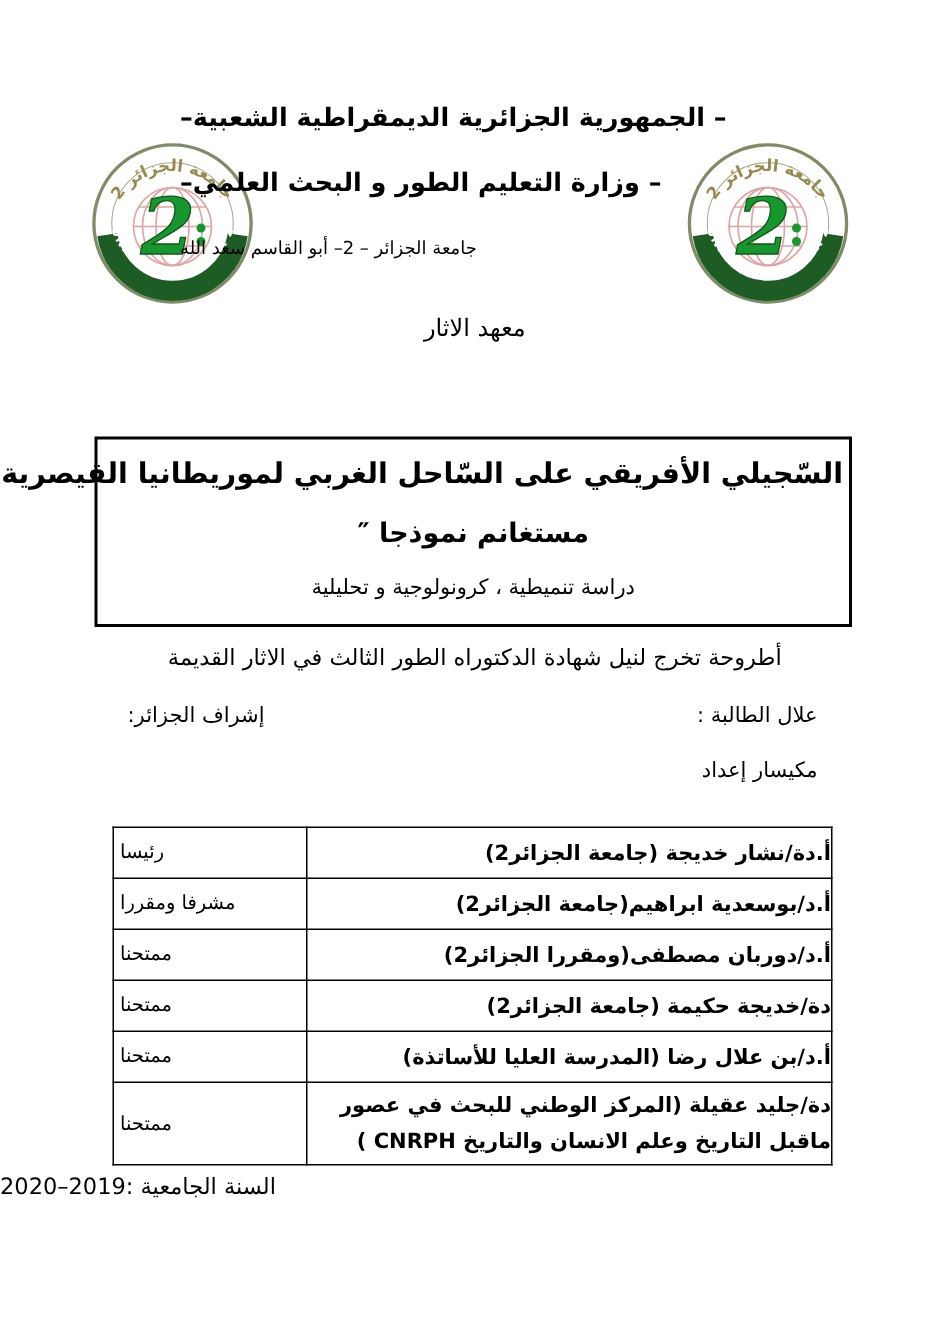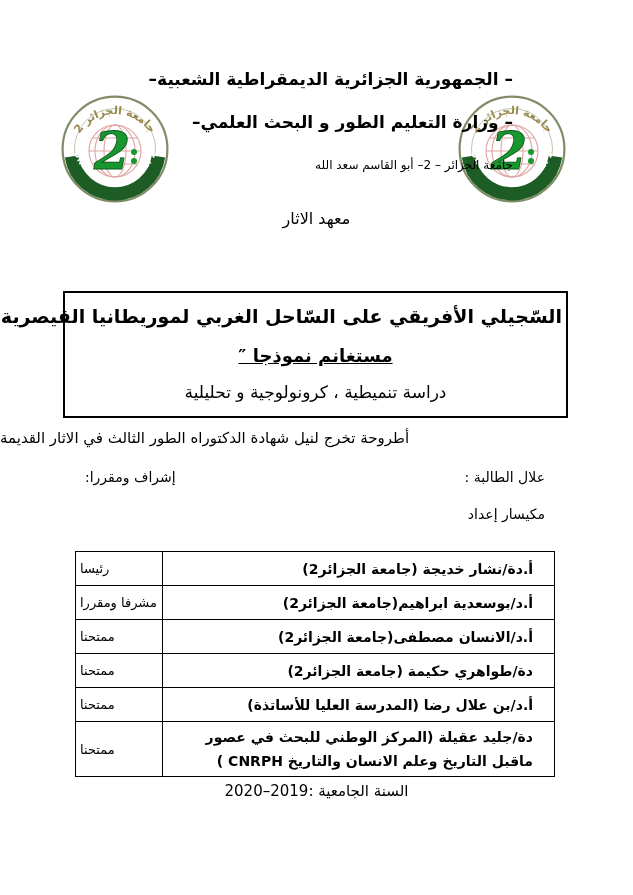--- a/index.html
+++ b/index.html
@@ -8,51 +8,51 @@
     font-family:"DejaVu Sans",sans-serif;position:relative;overflow:hidden;
   }
   .page{position:absolute;inset:0;direction:rtl;}
 
   
   .logo{position:absolute;width:110px;height:110px;}
   .logo-left{left:60px;top:94px;}
   .logo-right{left:457px;top:94px;}
 
   
-  .header{position:absolute;top:66px;left:120px;right:120px;text-align:right;}
+  .header{position:absolute;top:66px;left:120px;right:120px;text-align:left;}
   .h-line{margin:0 0 17px;font-size:17px;font-weight:bold;white-space:nowrap;line-height:26px;}
   .h-line-univ{font-weight:normal;font-size:12px;margin-bottom:0;}
   .institute{position:absolute;top:209px;left:0;right:0;text-align:center;font-size:16px;}
 
   
   .title-box{
     position:absolute;top:291px;left:63px;width:505px;box-sizing:border-box;
     border:2px solid #000;text-align:center;padding:8px 4px 11px;background:#fff;
   }
   .t1{margin:0 0 11px;font-size:19px;font-weight:bold;white-space:nowrap;line-height:30px;}
-  .t2{margin:0 0 9px;font-size:18px;font-weight:bold;line-height:28px;text-decoration:underline;}
-  .t3{margin:0;font-size:17px;line-height:26px;}
+  .t2{margin:0 0 9px;font-size:18px;font-weight:bold;line-height:28px;}
+  .t3{margin:0;font-size:14px;line-height:26px;}
 
-  .thesis{position:absolute;top:429px;left:0;right:0;text-align:left;font-size:15px;white-space:nowrap;}
+  .thesis{position:absolute;top:429px;left:0;right:0;text-align:center;font-size:15px;white-space:nowrap;}
 
   
   .names{position:absolute;top:464px;left:85px;right:88px;display:flex;justify-content:space-between;}
   .names .col{font-size:14px;text-align:right;}
   .names .col div{line-height:27px;margin-bottom:10px;}
 
   
   table.committee{
     position:absolute;top:551px;left:75px;width:480px;direction:rtl;
     border-collapse:collapse;table-layout:fixed;
   }
   table.committee td{border:1.5px solid #000;vertical-align:middle;}
-  td.member{width:349px;font-size:14px;font-weight:bold;text-align:right;padding:3px 21px;height:27px;line-height:24px;}
+  td.member{width:349px;font-size:14px;font-weight:bold;text-align:right;padding:3px 0;height:27px;line-height:24px;}
   td.role{font-size:13px;text-align:left;padding:2px 4px;}
 
-  .year{position:absolute;top:782px;left:0;right:0;text-align:center;font-size:15px;}
+  .year{position:absolute;top:782px;left:0;right:0;text-align:left;font-size:15px;}
 </style>
 </head>
 <body>
 
 <div class="page">
 
   <div class="logo logo-right">
     <svg viewBox="0 0 110 110" width="110" height="110">
       <circle cx="55" cy="55" r="52.4" fill="#ffffff" stroke="#7f8c66" stroke-width="2.2"></circle>
       <circle cx="55" cy="55" r="40.5" fill="none" stroke="#a3ad8c" stroke-width="0.7"></circle>
@@ -120,40 +120,40 @@
   </div>
 
   <div class="thesis">أطروحة تخرج لنيل شهادة الدكتوراه الطور الثالث في الاثار القديمة</div>
 
   <div class="names">
     <div class="col">
       <div>علال الطالبة  :</div>
       <div>مكيسار إعداد</div>
     </div>
     <div class="col">
-      <div>إشراف ومقررا:</div>
+      <div>إشراف الجزائر:</div>
     </div>
   </div>
 
   <table class="committee">
     <tbody>
       <tr>
         <td class="member">أ.دة/نشار خديجة   (جامعة الجزائر2)</td>
         <td class="role">رئيسا</td>
       </tr>
       <tr>
         <td class="member">أ.د/بوسعدية ابراهيم(جامعة الجزائر2)</td>
         <td class="role">مشرفا ومقررا</td>
       </tr>
       <tr>
-        <td class="member">أ.د/الانسان مصطفى(جامعة الجزائر2)</td>
+        <td class="member">أ.د/دوربان مصطفى(ومقررا الجزائر2)</td>
         <td class="role">ممتحنا</td>
       </tr>
       <tr>
-        <td class="member">دة/طواهري حكيمة (جامعة الجزائر2)</td>
+        <td class="member">دة/خديجة حكيمة (جامعة الجزائر2)</td>
         <td class="role">ممتحنا</td>
       </tr>
       <tr>
         <td class="member">أ.د/بن علال رضا (المدرسة العليا للأساتذة)</td>
         <td class="role">ممتحنا</td>
       </tr>
       <tr>
         <td class="member">دة/جليد عقيلة  (المركز الوطني للبحث في عصور ماقبل التاريخ وعلم الانسان والتاريخ CNRPH )</td>
         <td class="role">ممتحنا</td>
       </tr>

